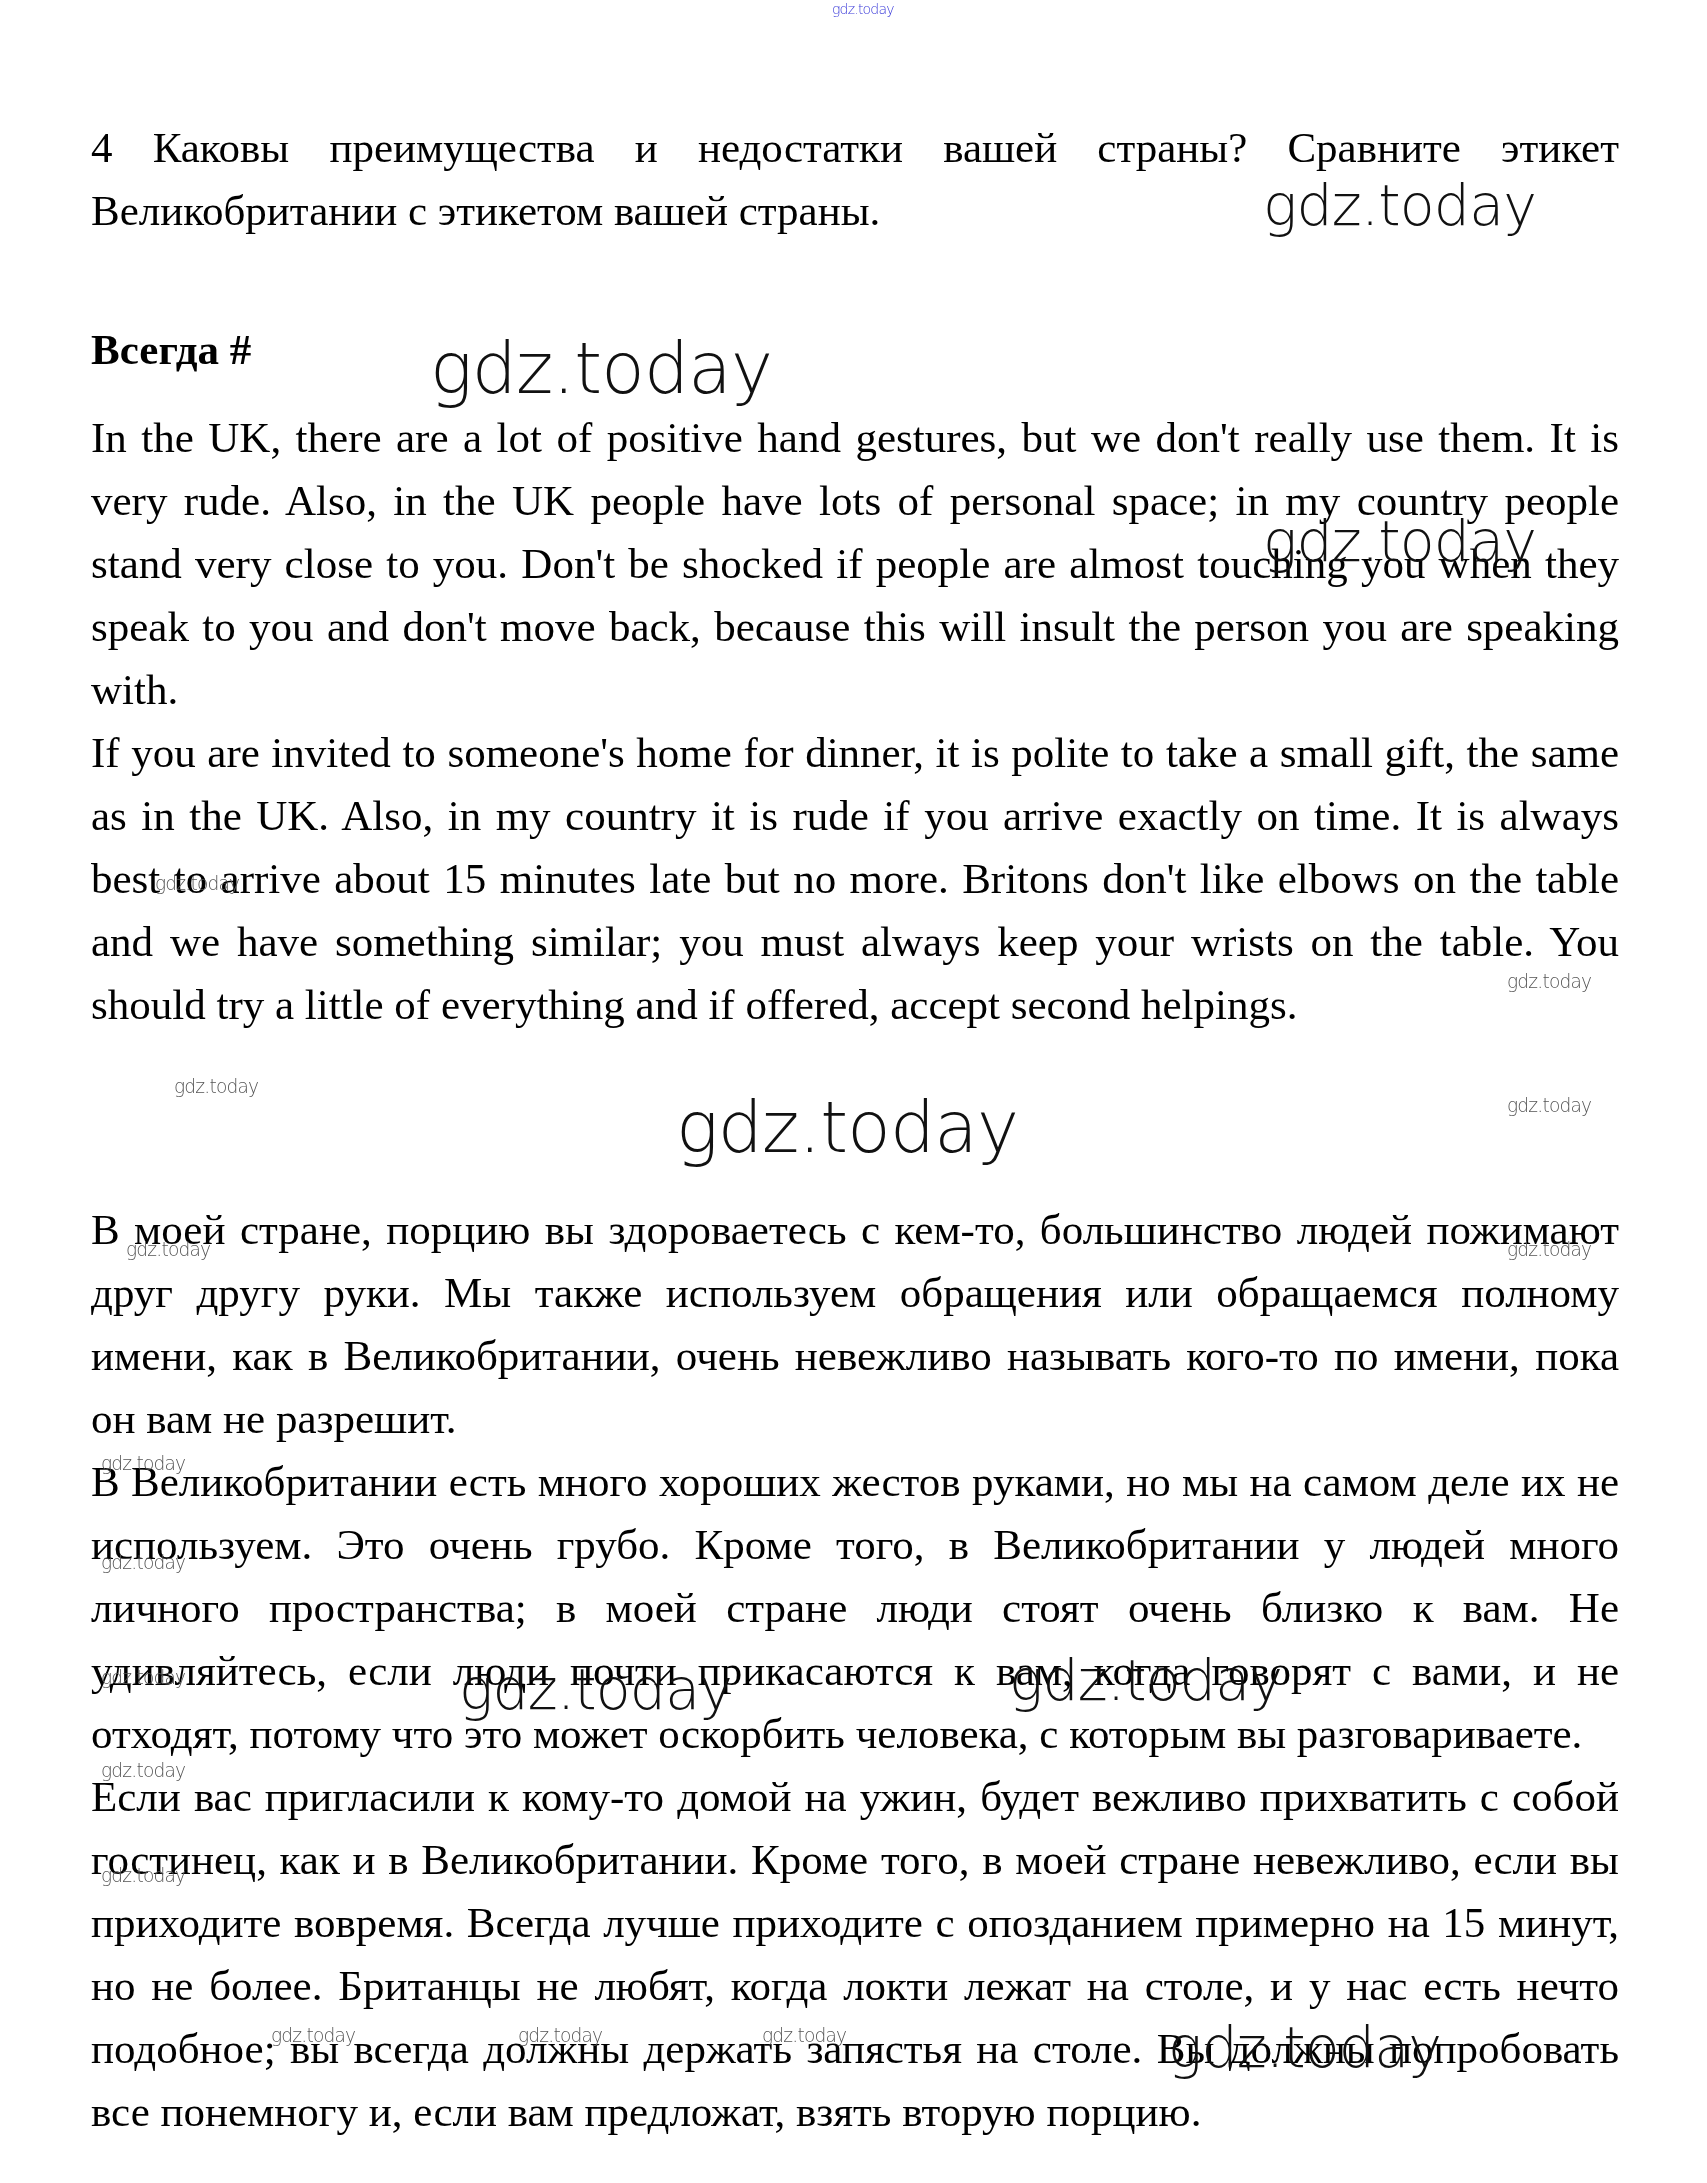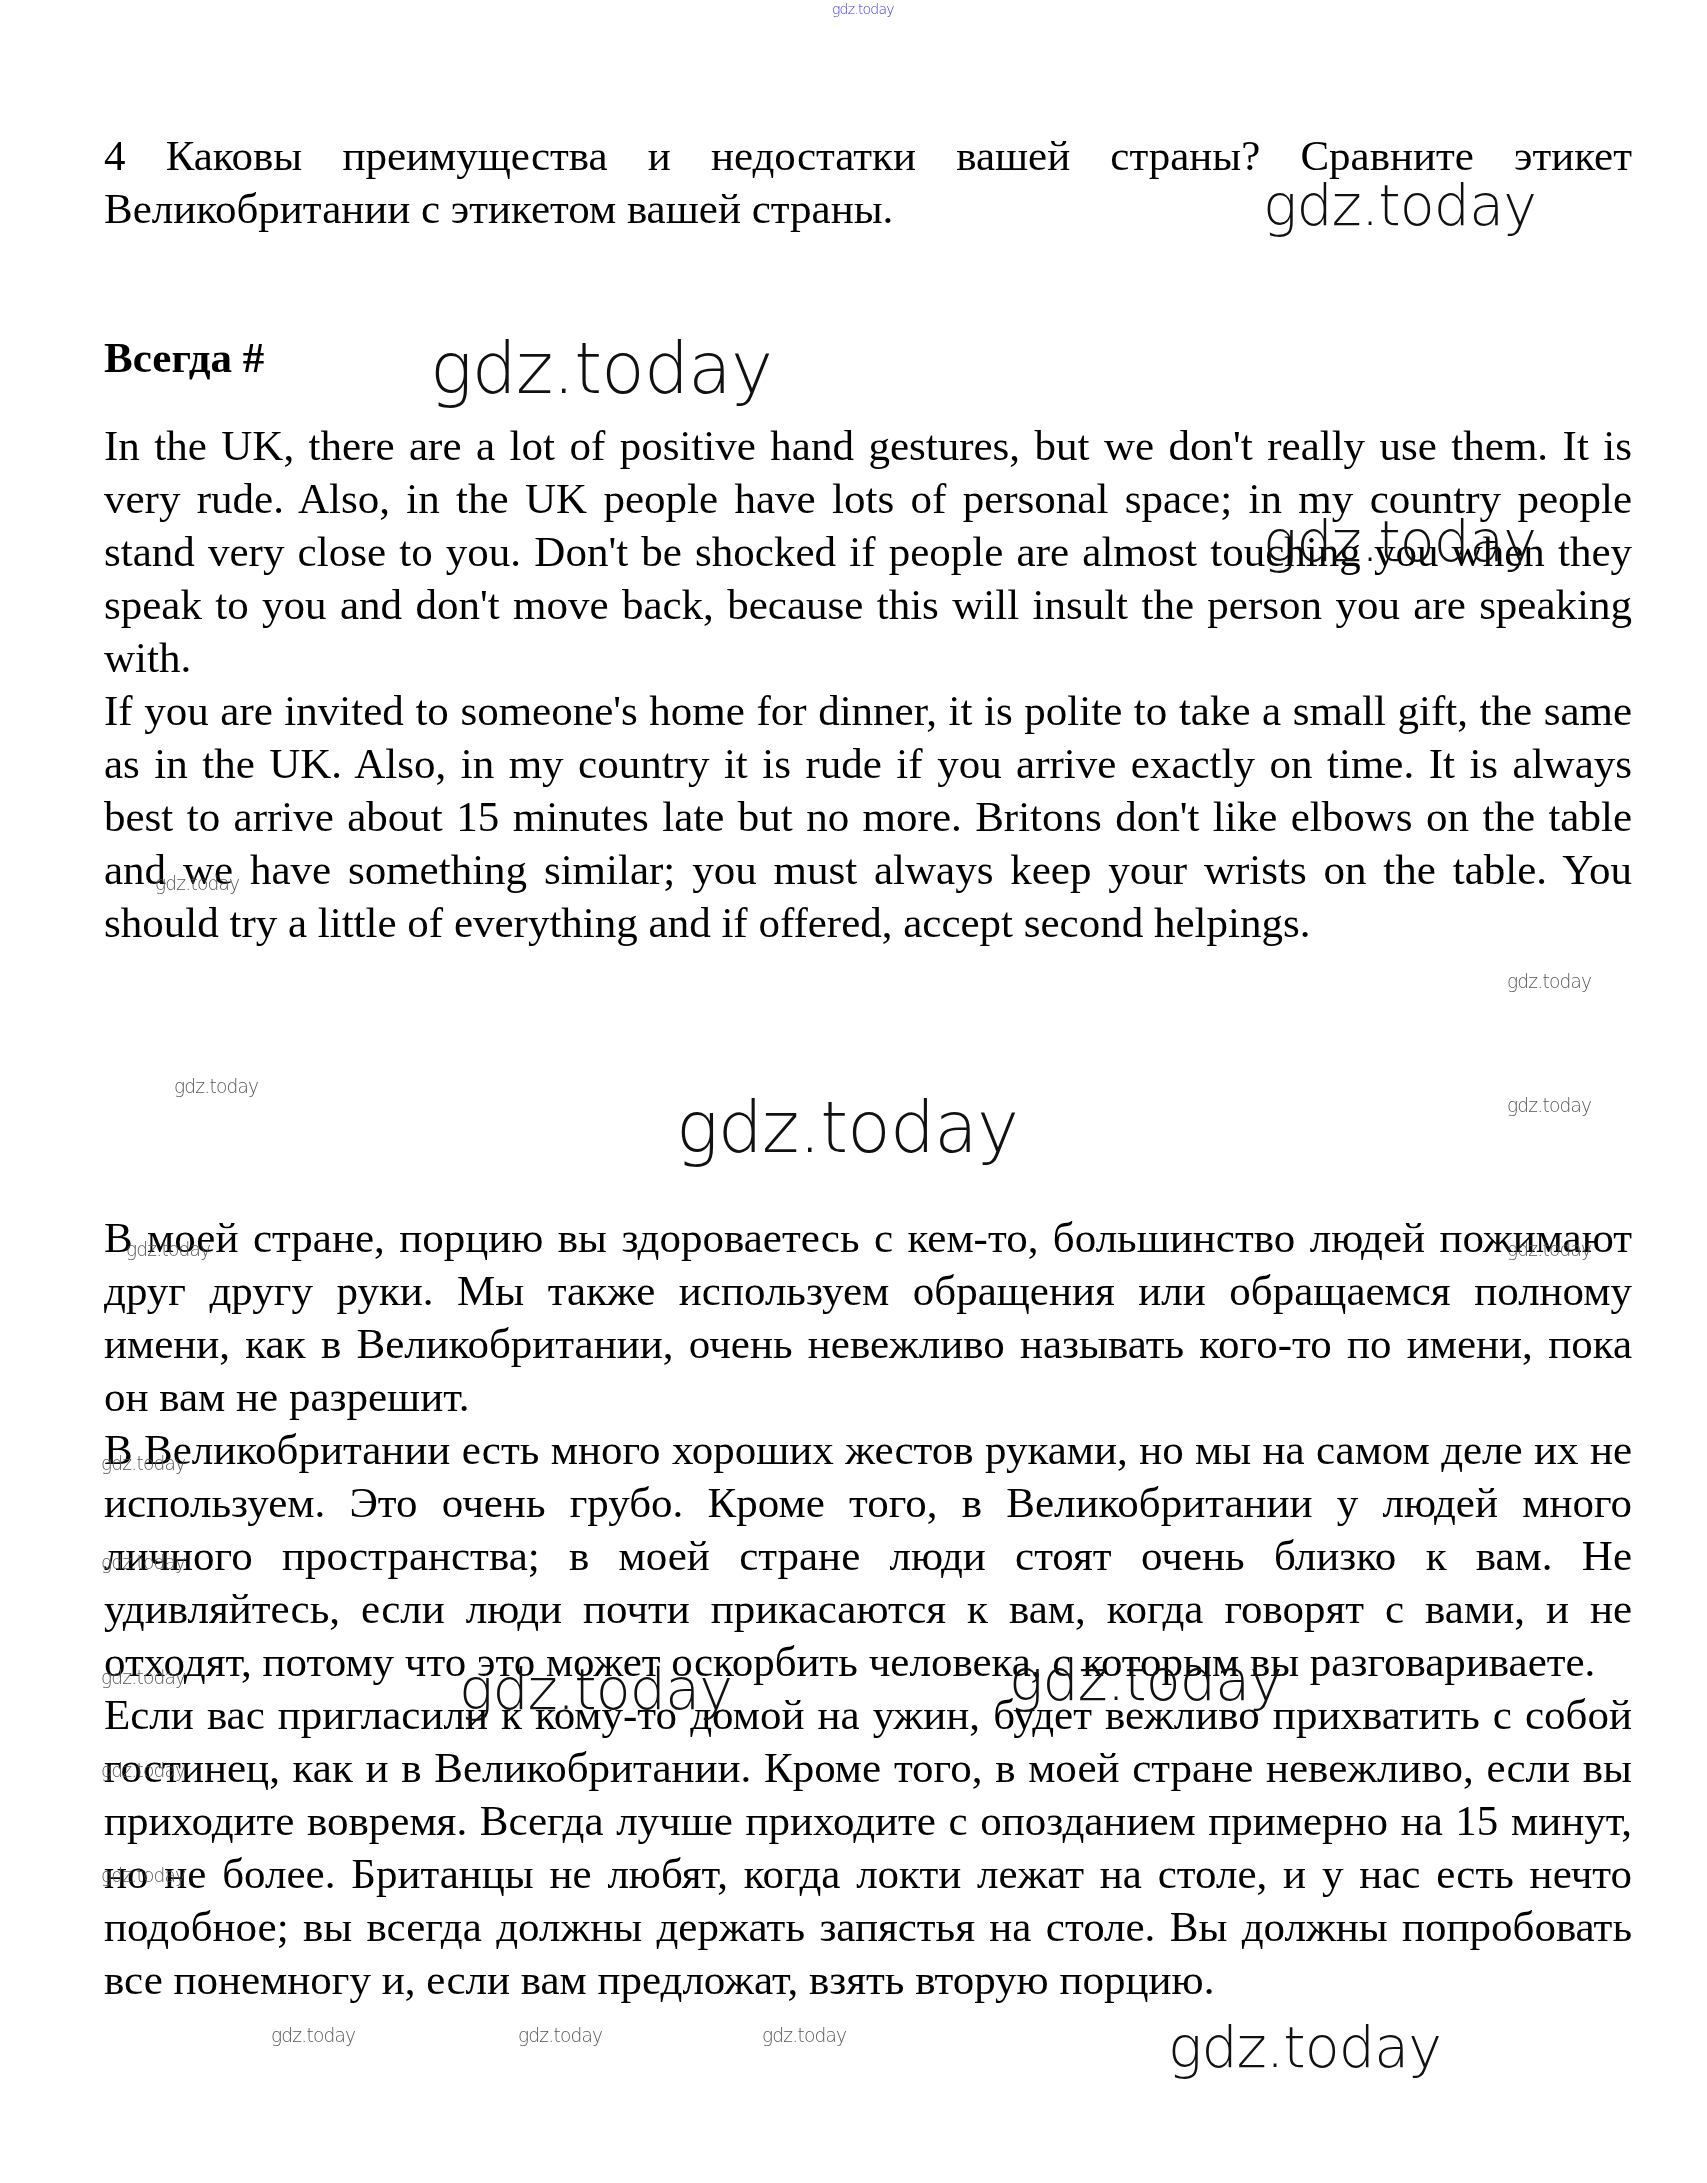--- a/index.html
+++ b/index.html
@@ -1,21 +1,21 @@
 <!DOCTYPE html>
 <html style="font-size:12.4px"><head>
 <meta charset="utf-8">
 <style>
   html, body { margin: 0; padding: 0; background: #ffffff; }
   body { width: 1708px; height: 2183px; position: relative; overflow: hidden; }
   .page { position: absolute; left: 0; top: 0; width: 1380px; height: 2183px; }
   .txt {
     position: absolute; left: 91px; width: 1528px;
-    font-family: "Liberation Serif", serif; font-size: 43px; line-height: 53px;
-    color: #000; text-align: justify; margin: 13px;
+    font-family: "Liberation Serif", serif; font-size: 43px; line-height: 63px;
+    color: #000; text-align: justify; margin: 0;
   }
   .para { margin: 0; }
   .heading { font-weight: bold; }
   .wm {
     position: absolute; font-family: "DejaVu Sans", sans-serif; color: #111;
     font-weight: 200; letter-spacing: -0.8px; white-space: nowrap; line-height: 1;
   }
   .wm-big { font-size: 71px; }
   .wm-med { font-size: 57px; }
   .wm-small { font-size: 18.6px; color: #555; }

